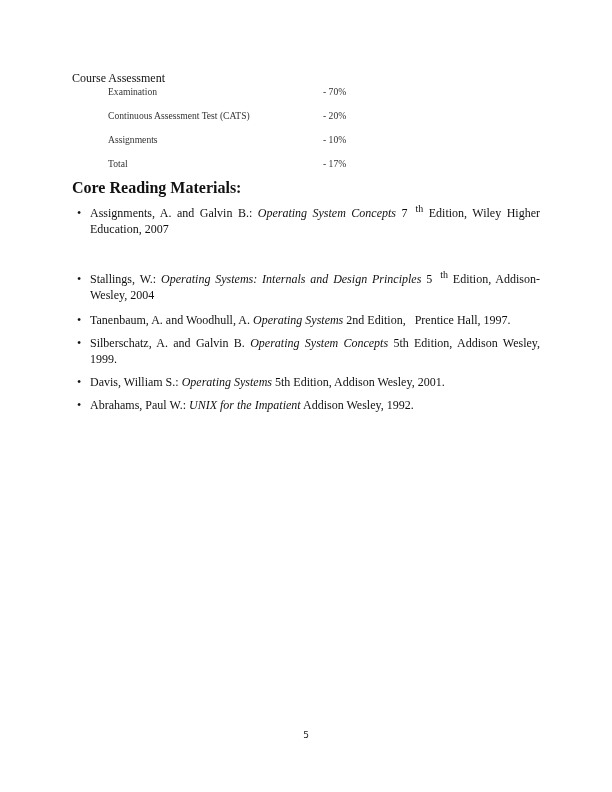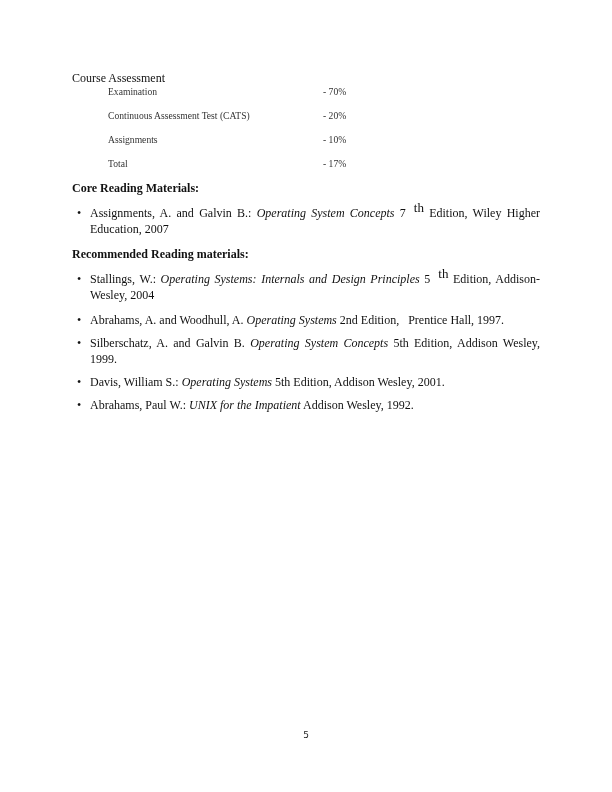--- a/index.html
+++ b/index.html
@@ -44,21 +44,21 @@
     }
     .assess-row .value {
       position: absolute;
       left: 215px;
       top: 0;
       white-space: nowrap;
     }
     .heading {
       position: absolute;
       left: 72px;
-      font-size: 12px;
+      font-size: 16px;
       font-weight: bold;
       line-height: 14px;
     }
     .ref {
       position: absolute;
       left: 72px;
       width: 468px;
       font-size: 12px;
       line-height: 15.5px;
     }
@@ -69,21 +69,21 @@
       width: 14px;
       text-align: center;
     }
     .ref .text {
       margin-left: 18px;
       text-align: justify;
       text-align-last: left;
     }
     .ref i { }
     .ref sup {
-      font-size: 13px;
+      font-size: 10px;
       line-height: 0;
       vertical-align: super;
       padding-left: 8px;
     }
     .page-number {
       position: absolute;
       left: 0;
       width: 612px;
       top: 730px;
       text-align: center;
@@ -116,30 +116,29 @@
     <span class="value">- 17%</span>
   </div>
 
   <div class="heading" style="top:181px;">Core Reading Materials:</div>
 
   <div class="ref" style="top:206px;">
     <span class="bullet">•</span>
     <div class="text"><span>Assignments, A. and Galvin B.:  </span><i>Operating System Concepts</i><span> 7</span><sup>th</sup><span> Edition, Wiley Higher Education, 2007</span></div>
   </div>
 
-  <div class="heading" style="top:247px;">Recommended Reading materials:</div>
 
   <div class="ref" style="top:272px;">
     <span class="bullet">•</span>
     <div class="text"><span>Stallings, W.: </span><i>Operating Systems: Internals and Design Principles</i><span> 5</span><sup>th</sup><span> Edition, Addison-Wesley, 2004</span></div>
   </div>
 
   <div class="ref" style="top:313px;">
     <span class="bullet">•</span>
-    <div class="text"><span>Abrahams, A. and Woodhull, A. </span><i>Operating Systems</i><span style="white-space:pre;"> 2nd Edition,   Prentice Hall, 1997.</span></div>
+    <div class="text"><span>Tanenbaum, A. and Woodhull, A. </span><i>Operating Systems</i><span style="white-space:pre;"> 2nd Edition,   Prentice Hall, 1997.</span></div>
   </div>
 
   <div class="ref" style="top:336px;">
     <span class="bullet">•</span>
     <div class="text"><span>Silberschatz, A. and Galvin B.  </span><i>Operating System Concepts</i><span> 5th Edition, Addison Wesley, 1999.</span></div>
   </div>
 
   <div class="ref" style="top:375px;">
     <span class="bullet">•</span>
     <div class="text"><span>Davis, William S.: </span><i>Operating Systems</i><span> 5th Edition, Addison Wesley, 2001.</span></div>

